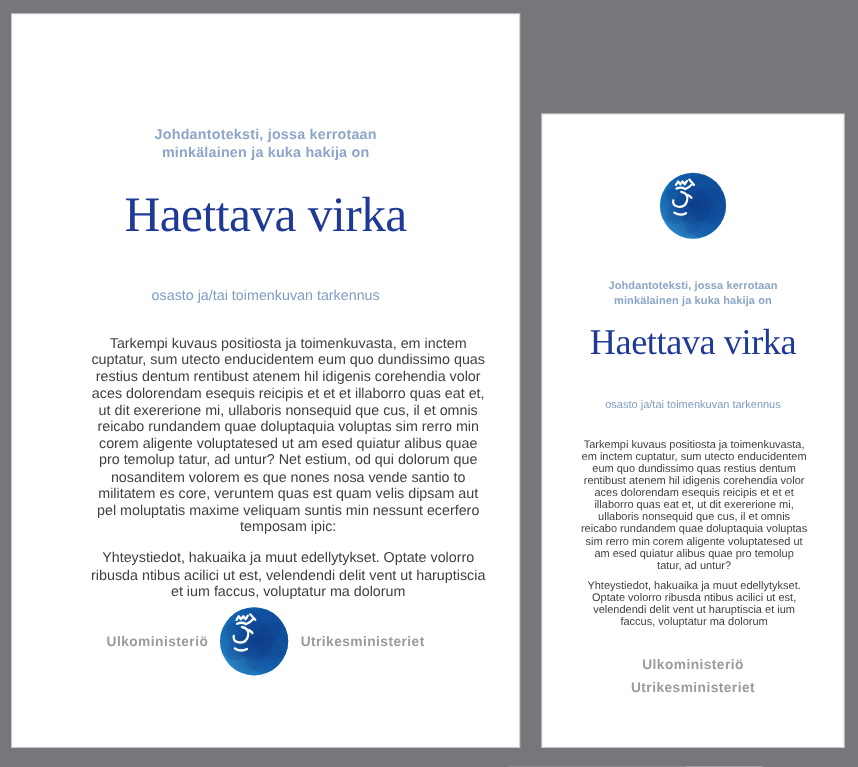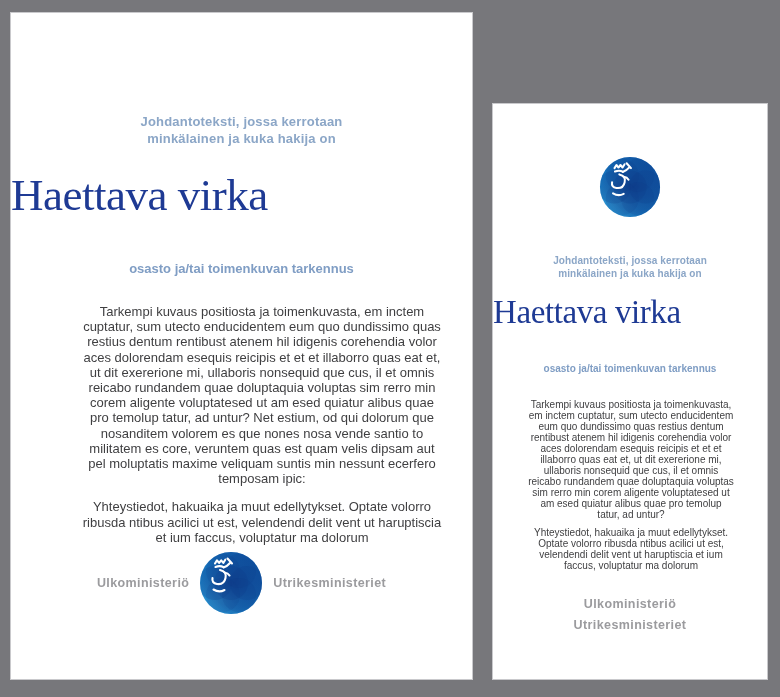--- a/index.html
+++ b/index.html
@@ -26,31 +26,31 @@
   .intro {
     margin: 0; text-align: center;
     color: var(--intro, #8ba6c7);
     font-weight: bold;
   }
   .intro span { display: block; }
   .page-a .intro { margin-top: 100px; font-size: 13px; line-height: 17px; letter-spacing: 0.2px; }
   .page-b .intro { margin-top: 36px; font-size: 10px; line-height: 13px; letter-spacing: 0.1px; }
 
   .title {
-    margin: 0; font-weight: normal;
+    margin: 0; text-align: center; font-weight: normal;
     font-family: "Liberation Serif", "DejaVu Serif", serif;
     color: var(--title, #1e3a94);
   }
   .page-a .title { margin-top: 26px; font-size: 45px; line-height: 45px; letter-spacing: -0.5px; }
   .page-b .title { margin-top: 16px; font-size: 33px; line-height: 33px; letter-spacing: -0.4px; }
 
   .subtitle {
     margin: 0; text-align: center;
     color: var(--subtitle, #7f9dc4);
-    font-weight: bold;
+    font-weight: normal;
   }
   .page-a .subtitle { margin-top: 44px; font-size: 13px; line-height: 13px; }
   .page-b .subtitle { margin-top: 35px; font-size: 10px; line-height: 10px; }
 
   .body-copy, .contact-copy {
     margin: 0;
     color: var(--body, #3f3f41);
     text-align: center;
   }
   .page-a .body-copy    { margin: 29px 28px 0 69px; width: 364px; font-size: 13px; line-height: 15.2px; }

